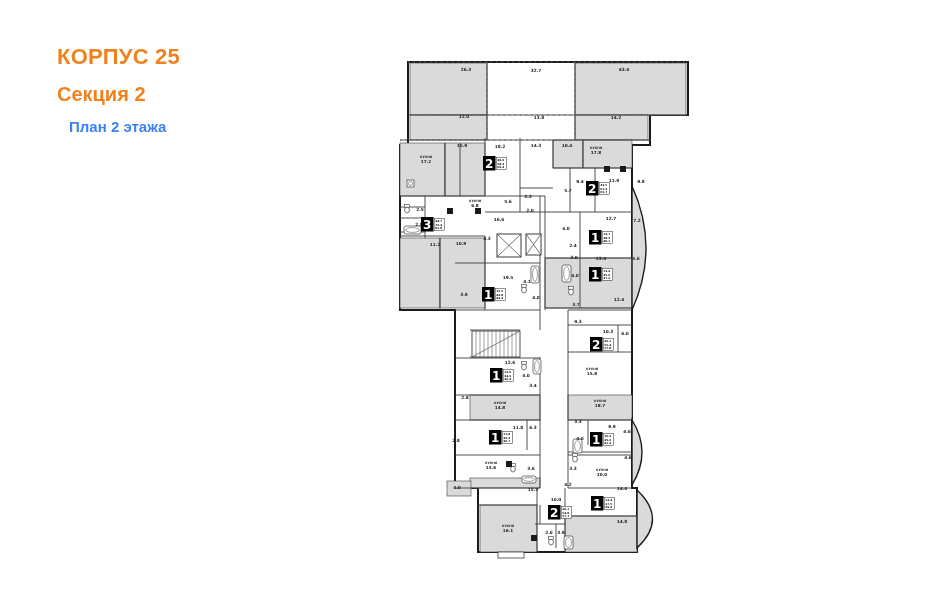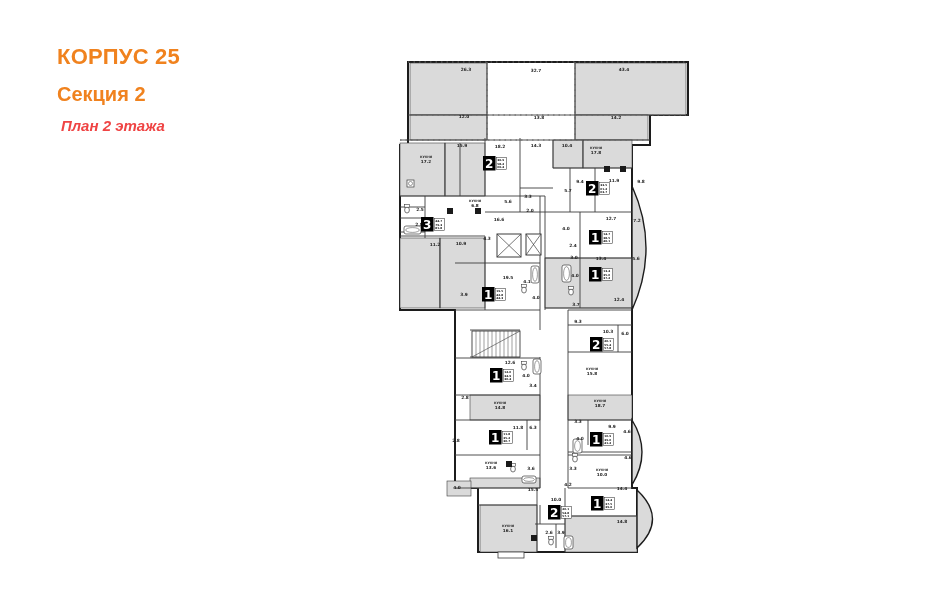--- a/index.html
+++ b/index.html
@@ -1,21 +1,21 @@
 <!DOCTYPE html>
 <html><head>
 <meta charset="utf-8">
 <style>
   html,body{margin:0;padding:0;background:#ffffff;}
   .stage{position:relative;width:777px;height:600px;background:#ffffff;overflow:hidden;
          font-family:"Liberation Sans","DejaVu Sans",sans-serif;}
   .hdr{position:absolute;left:57px;top:44px;}
   .hdr .l1{font-size:22px;font-weight:bold;color:#f0821e;margin:0 0 9px 0;letter-spacing:.2px;}
   .hdr .l2{font-size:20px;font-weight:bold;color:#f0821e;margin:13px 0 11px 0;}
-  .hdr .l3{font-size:15px;font-weight:bold;color:#ef4444;margin:4px;font-style:italic;}
+  .hdr .l3{font-size:15px;font-weight:bold;color:#3b82f6;margin:12px;}
   #planbox{position:absolute;left:0;top:0;width:941px;height:600px;}
   svg text{user-select:none;}
 </style>
 </head>
 <body>
 <div class="stage">
 
 <div class="hdr">
   <p class="l1">КОРПУС 25</p>
   <p class="l2">Секция 2</p>

